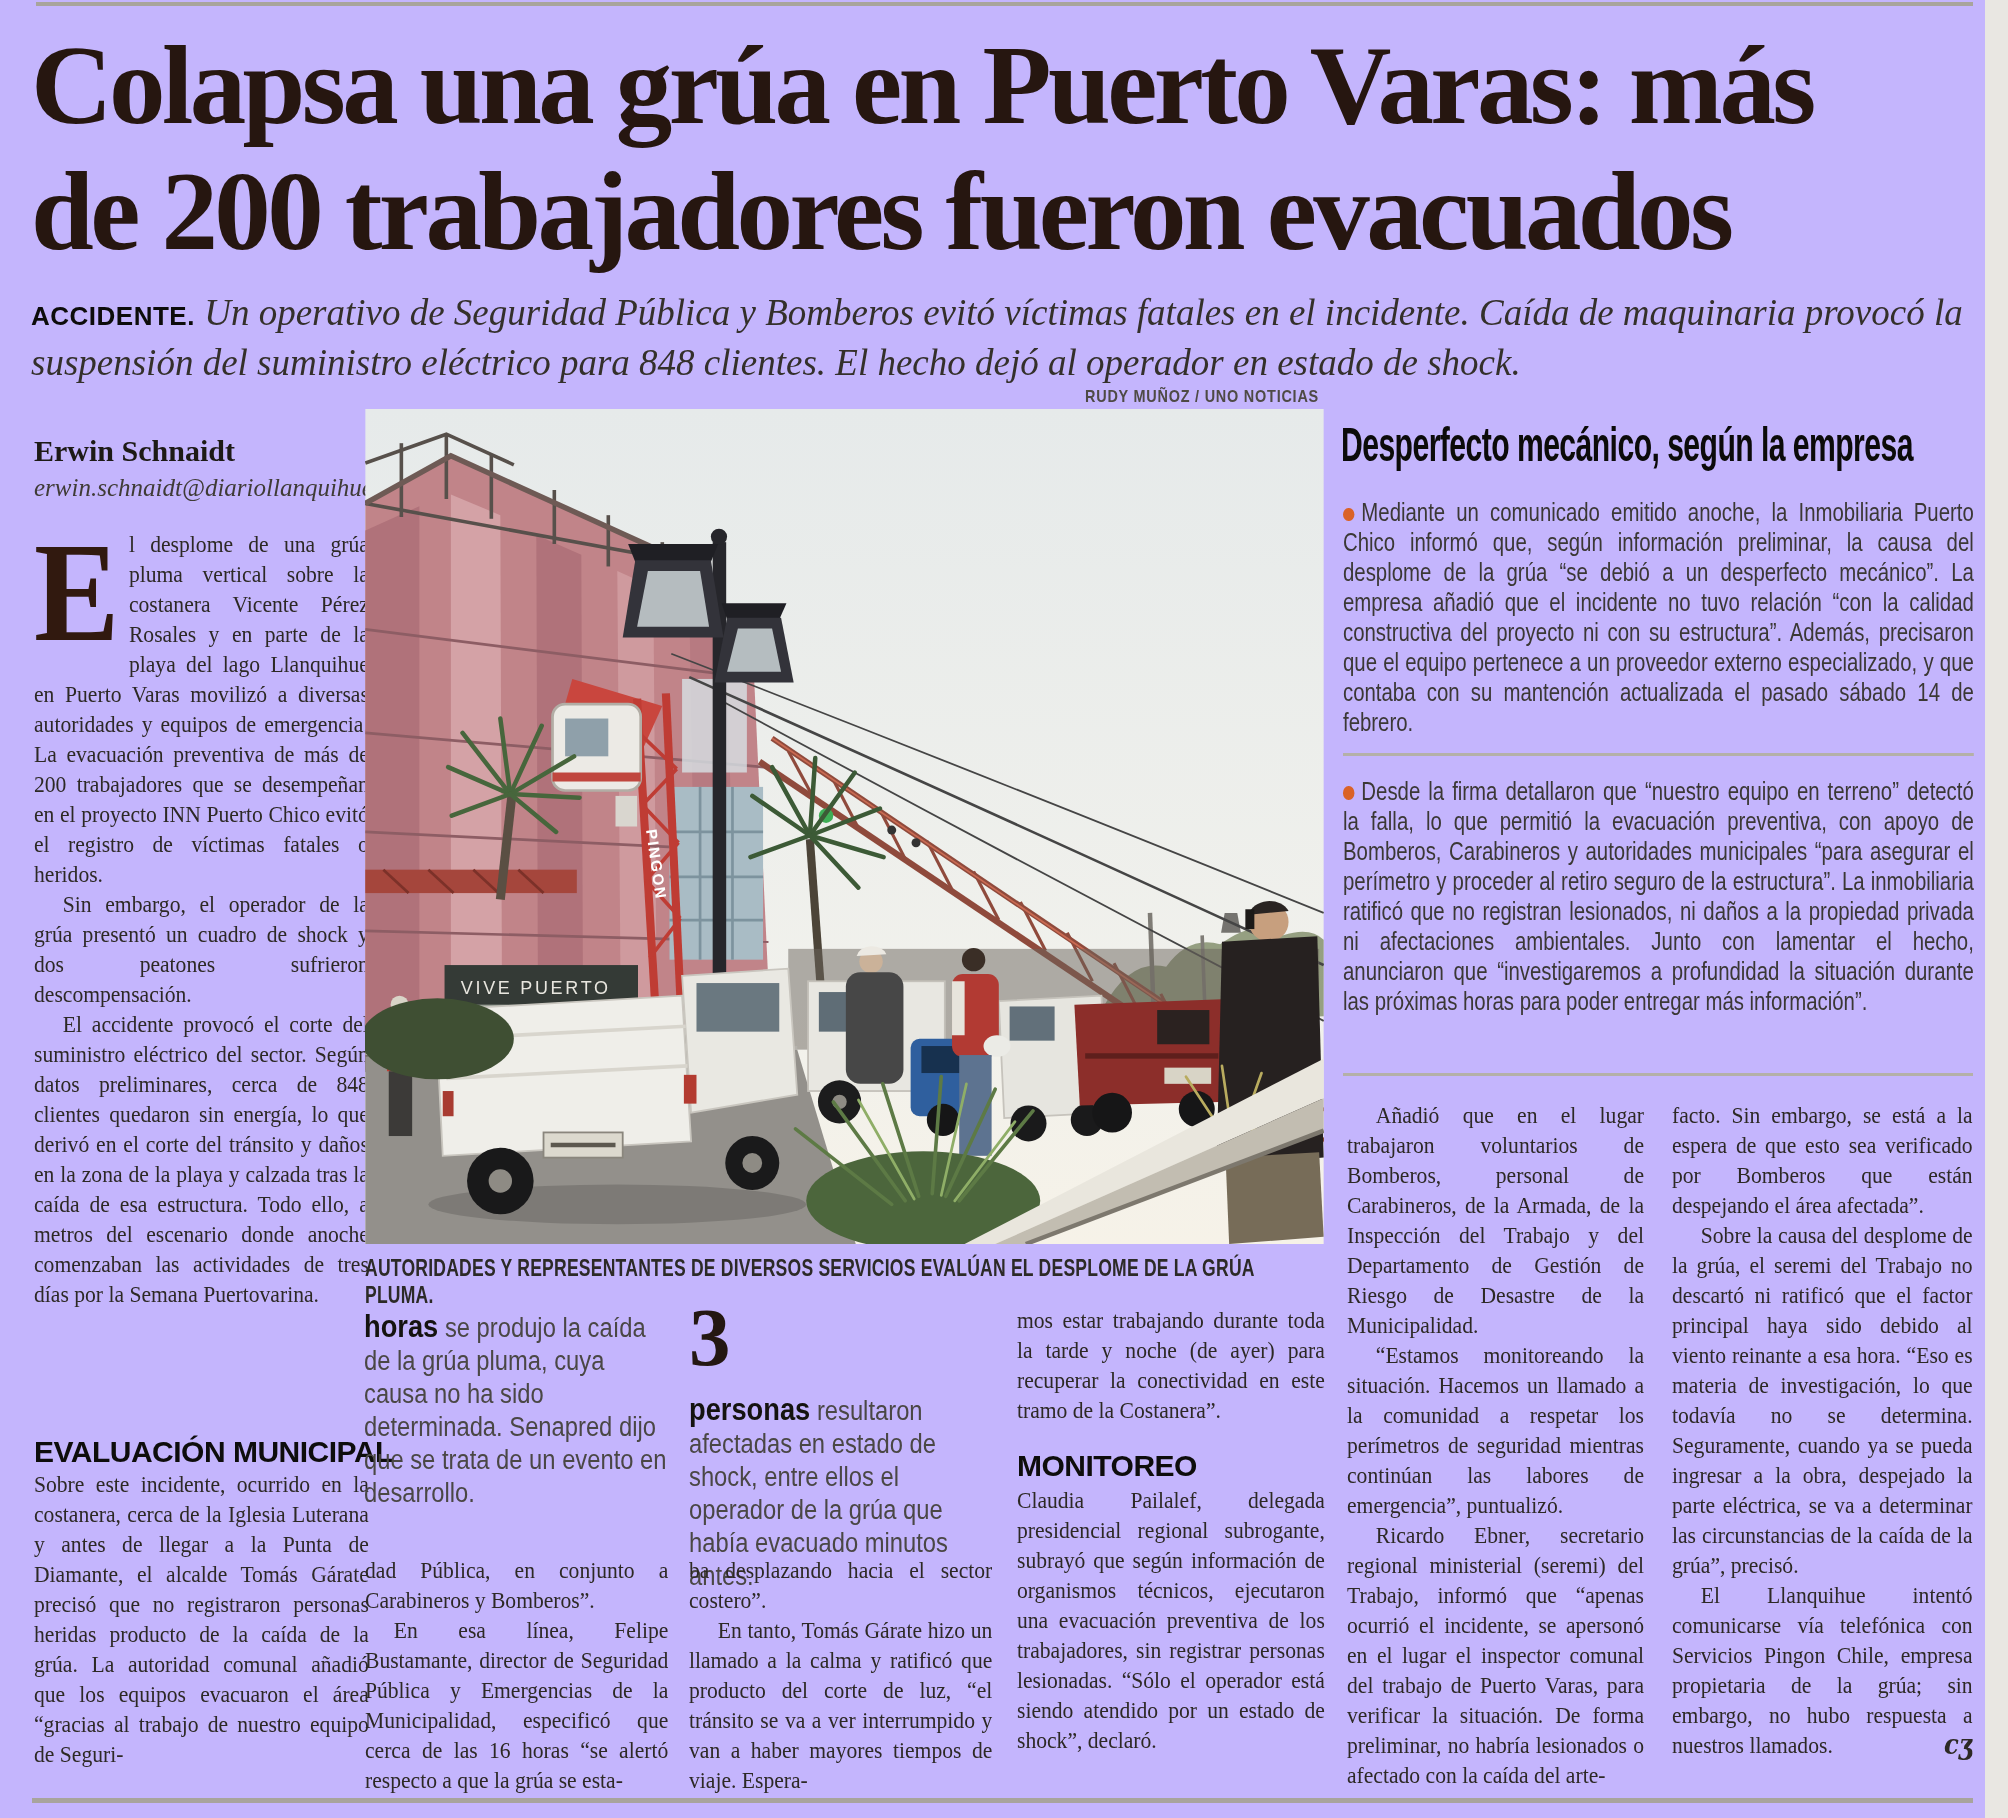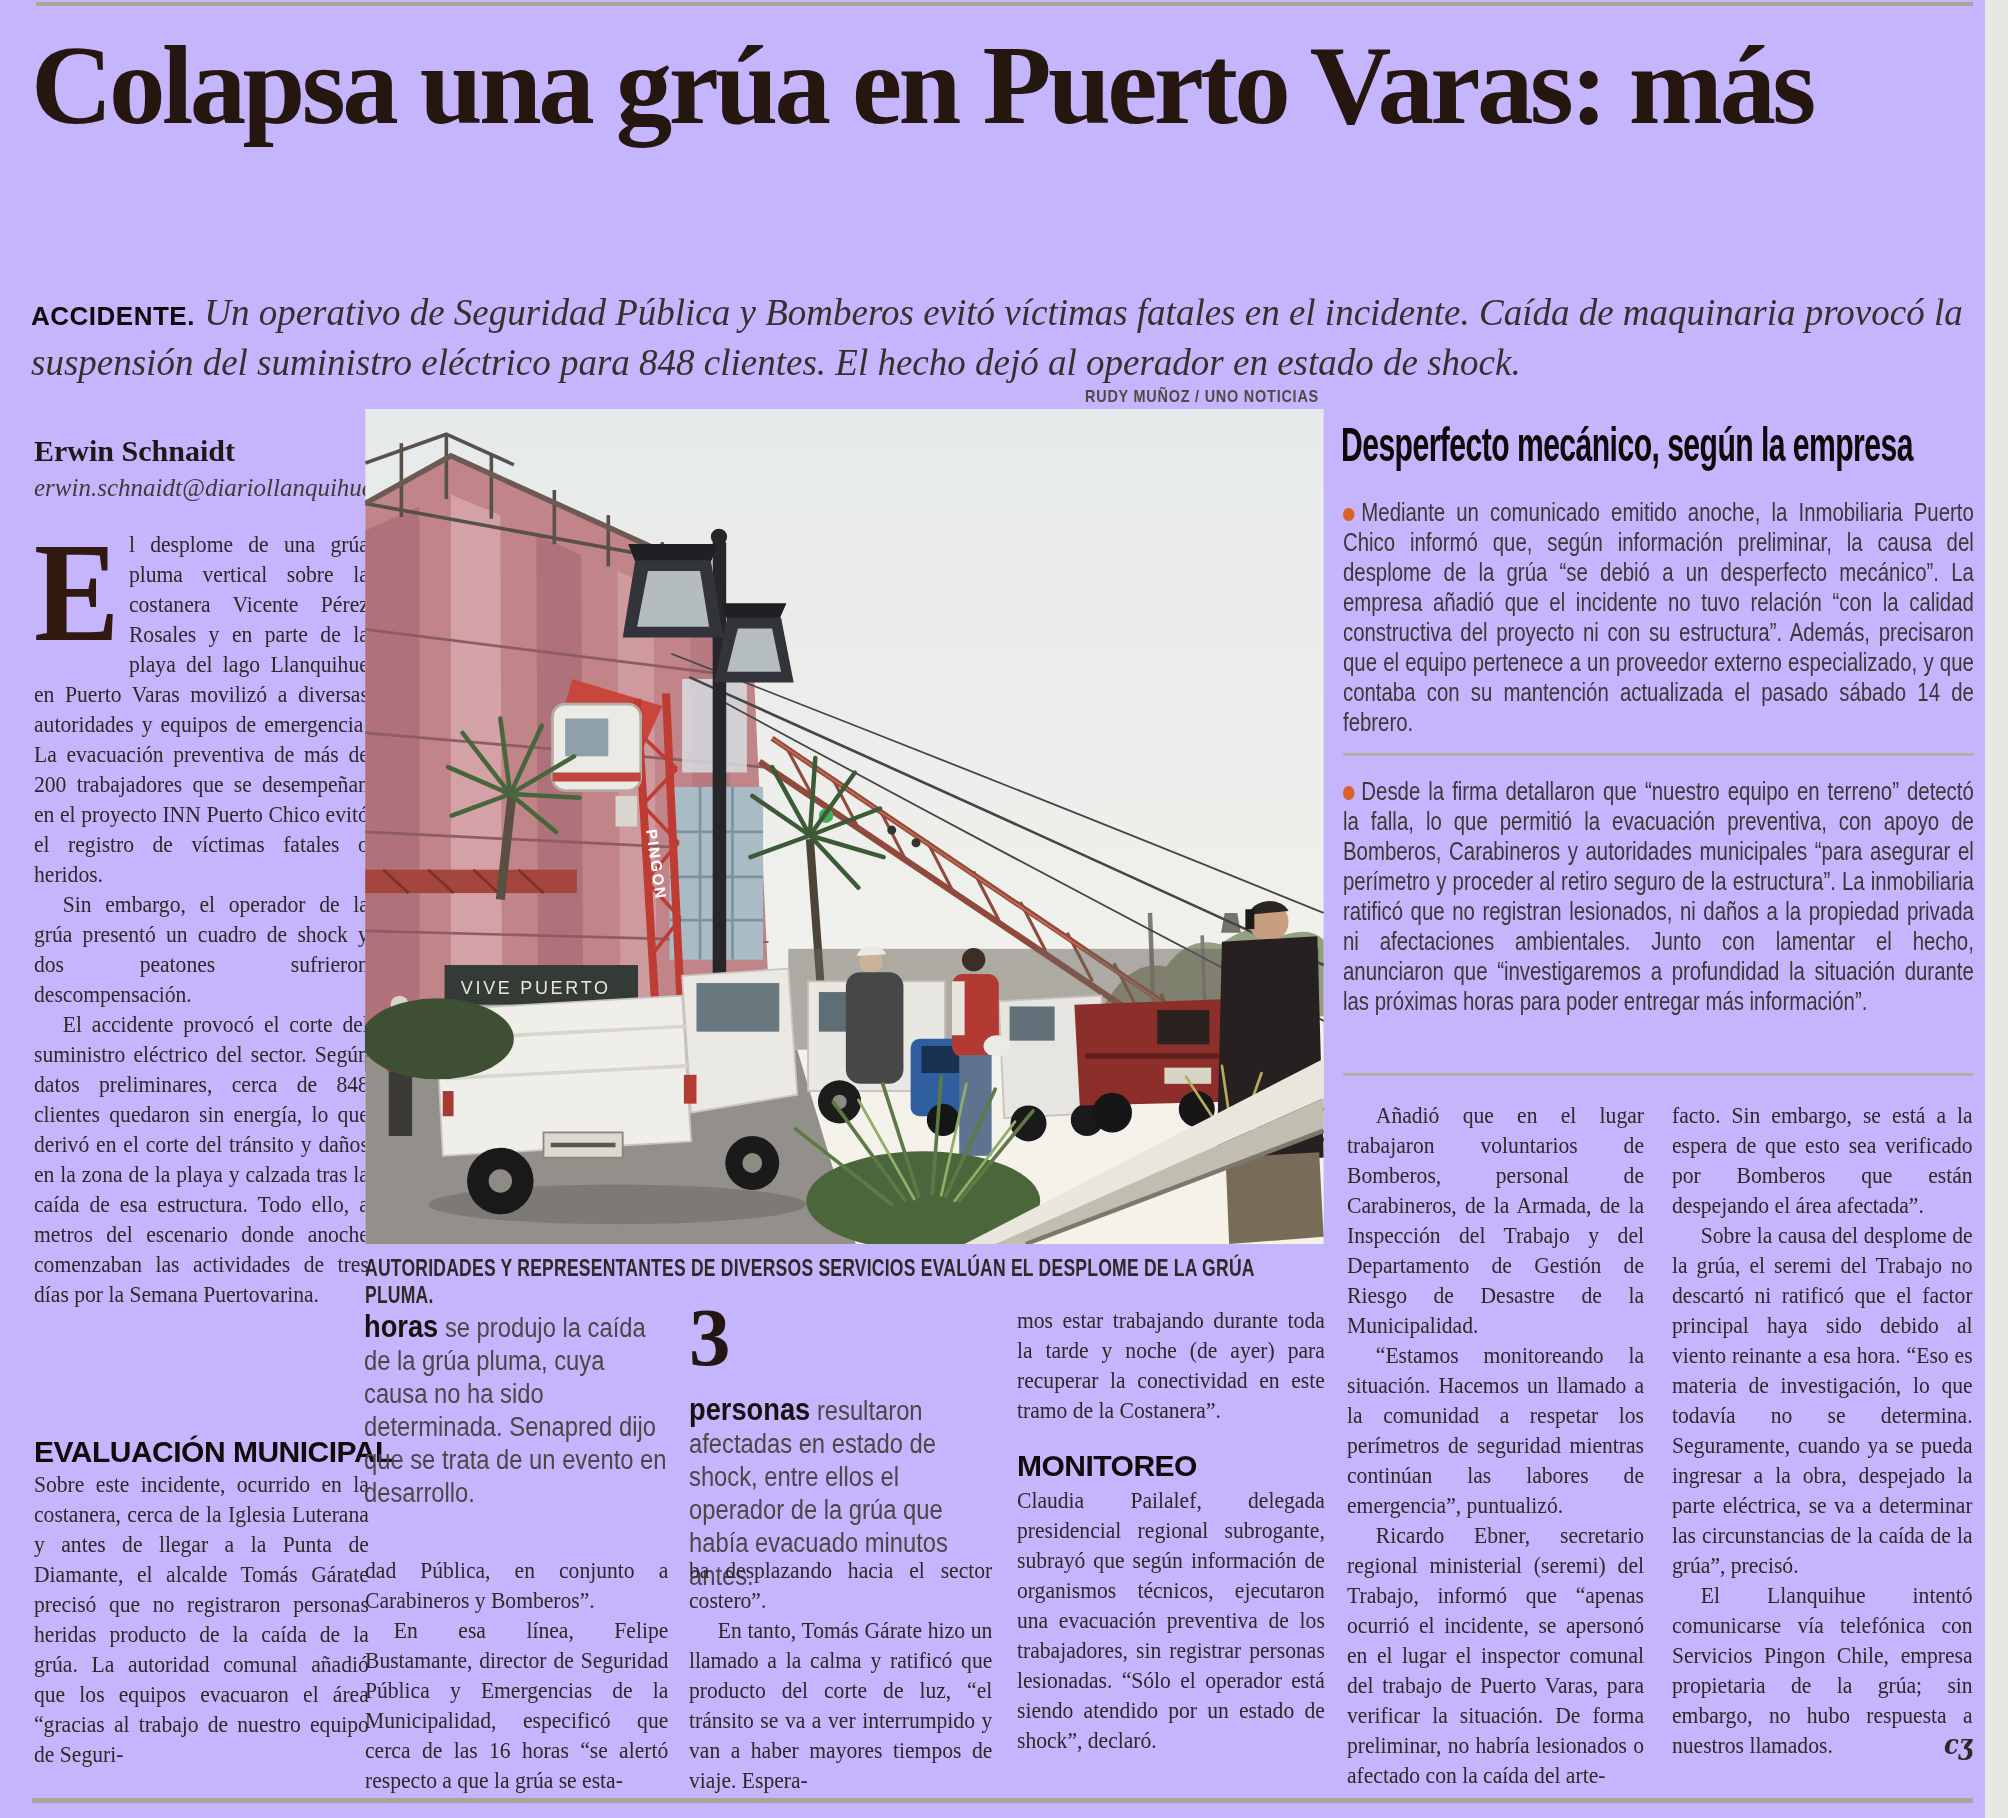--- a/index.html
+++ b/index.html
@@ -57,20 +57,21 @@
 </head>
 <body>
 
 <div class="page">
 
   <div class="abs rule-h" style="left:36px;top:1.8px;width:1937px;"></div>
   <div class="abs rule-h" style="left:32px;top:1798px;width:1941px;"></div>
 
   <div class="abs headline" style="left:31px;top:21.6px;width:1953px;">
     <div>Colapsa una grúa en Puerto Varas: más</div>
+    <div>de 200 trabajadores fueron evacuados</div>
   </div>
 
   <div class="abs deck" style="left:31px;top:288px;width:1955px;"><span class="kicker">ACCIDENTE.</span><span> Un operativo de Seguridad Pública y Bomberos evitó víctimas fatales en el incidente. Caída de maquinaria provocó la suspensión del suministro eléctrico para 848 clientes. El hecho dejó al operador en estado de shock.</span></div>
 
   <div class="abs credit" style="left:833px;top:387px;width:486px;">RUDY MUÑOZ / UNO NOTICIAS</div>
 
   <div class="abs byline" style="left:34px;top:434px;text-align:right;">Erwin Schnaidt</div>
   <div class="abs bymail" style="left:34px;top:474px;">erwin.schnaidt@diariollanquihue.cl</div>
 
   <div class="abs body-col" style="left:34px;top:529px;width:372px;">

